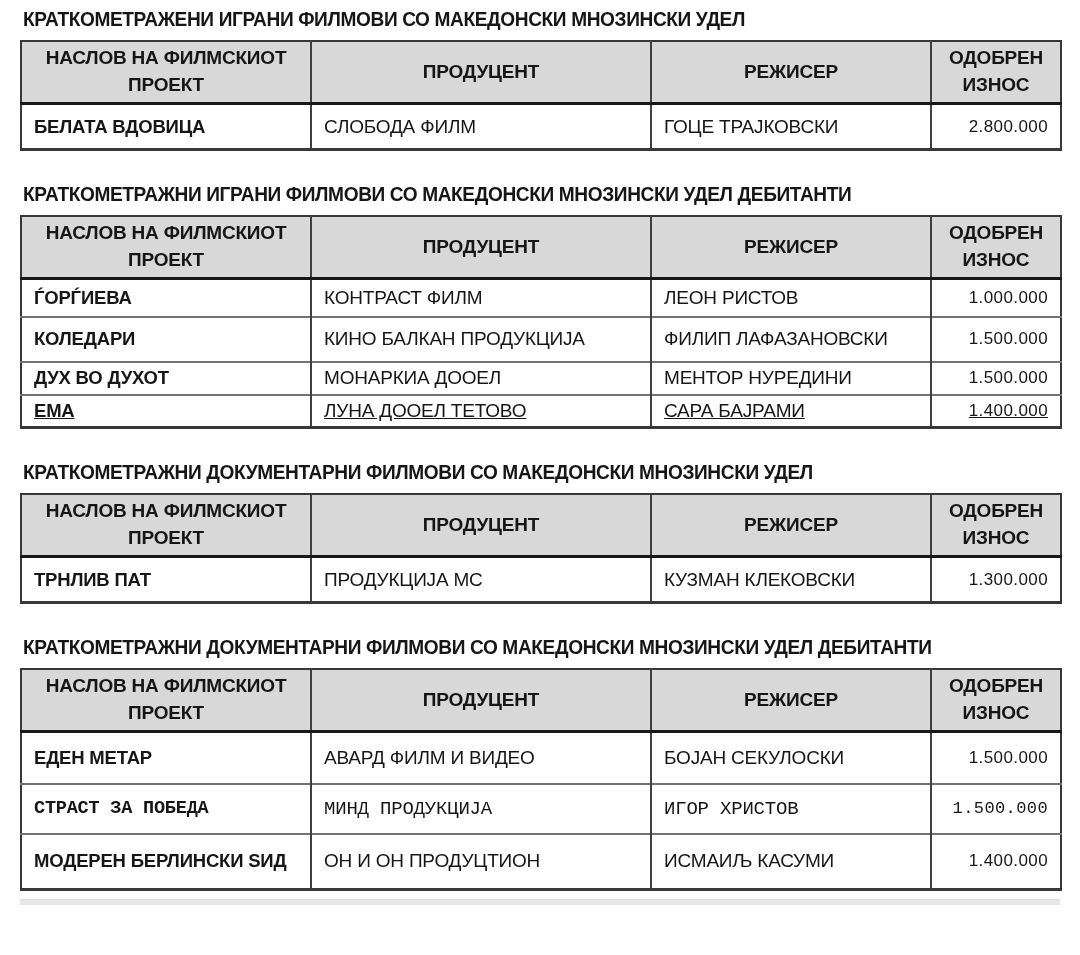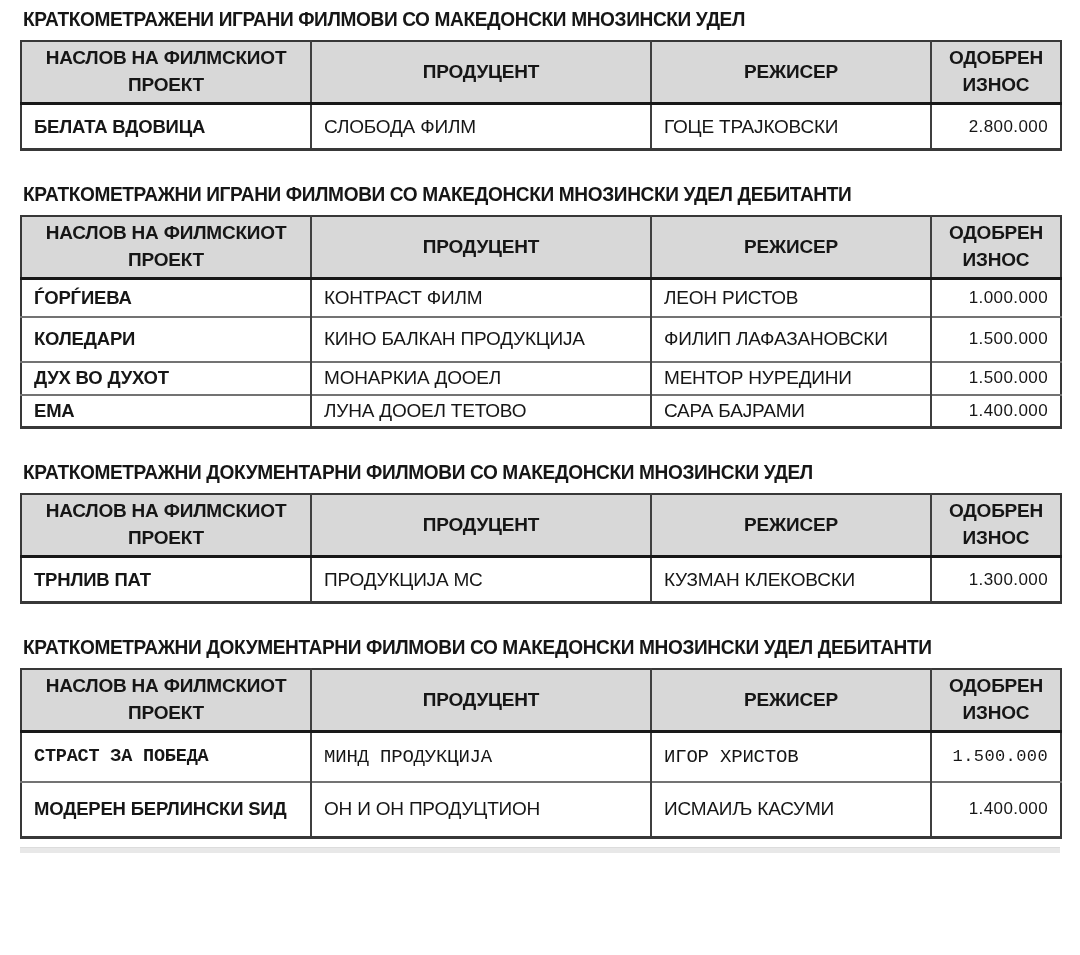--- a/index.html
+++ b/index.html
@@ -137,21 +137,21 @@
     <td class="cell-amount">1.500.000</td>
   </tr>
 
   <tr class="data-row" style="height: 33px;">
     <td class="cell-title">ДУХ ВО ДУХОТ</td>
     <td class="cell-producer">МОНАРКИА ДООЕЛ</td>
     <td class="cell-director">МЕНТОР НУРЕДИНИ</td>
     <td class="cell-amount">1.500.000</td>
   </tr>
 
-  <tr class="data-row" style="height: 33px;">
+  <tr class="data-row" style="height: 33px; text-decoration: underline;">
     <td class="cell-title">ЕМА</td>
     <td class="cell-producer">ЛУНА ДООЕЛ ТЕТОВО</td>
     <td class="cell-director">САРА БАЈРАМИ</td>
     <td class="cell-amount">1.400.000</td>
   </tr>
 </tbody>
     </table>
   </section>
 
   <section class="film-section">
@@ -193,20 +193,26 @@
       </colgroup>
       <thead>
         <tr class="header-row">
           <th>НАСЛОВ НА ФИЛМСКИОТ ПРОЕКТ</th>
           <th>ПРОДУЦЕНТ</th>
           <th>РЕЖИСЕР</th>
           <th>ОДОБРЕН ИЗНОС</th>
         </tr>
       </thead>
       <tbody>
+  <tr class="data-row" style="height: 52px;">
+    <td class="cell-title">ЕДЕН МЕТАР</td>
+    <td class="cell-producer">АВАРД ФИЛМ И ВИДЕО</td>
+    <td class="cell-director">БОЈАН СЕКУЛОСКИ</td>
+    <td class="cell-amount">1.500.000</td>
+  </tr>
 
   <tr class="data-row" style="height: 50px; font-family: Liberation Mono, monospace;">
     <td class="cell-title">СТРАСТ ЗА ПОБЕДА</td>
     <td class="cell-producer">МИНД ПРОДУКЦИЈА</td>
     <td class="cell-director">ИГОР ХРИСТОВ</td>
     <td class="cell-amount">1.500.000</td>
   </tr>
 
   <tr class="data-row" style="height: 56px;">
     <td class="cell-title">МОДЕРЕН БЕРЛИНСКИ ЅИД</td>

